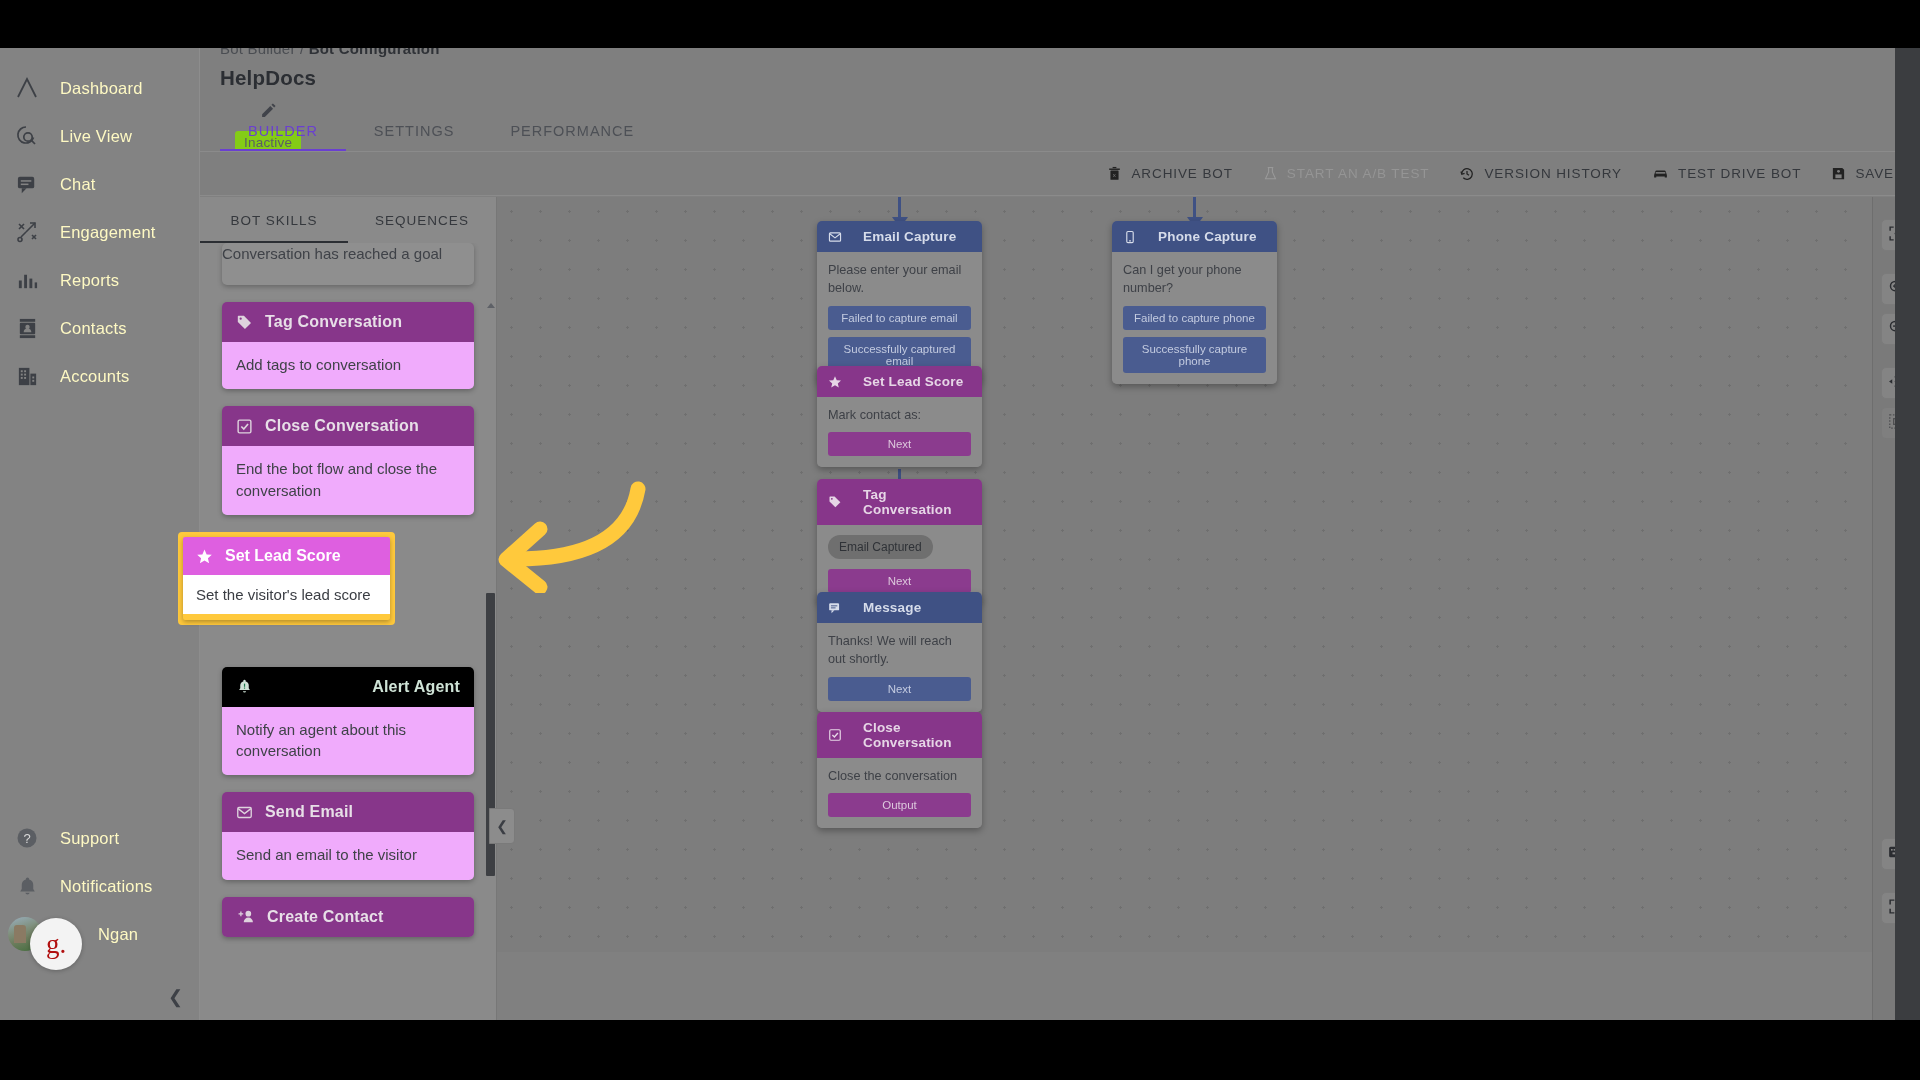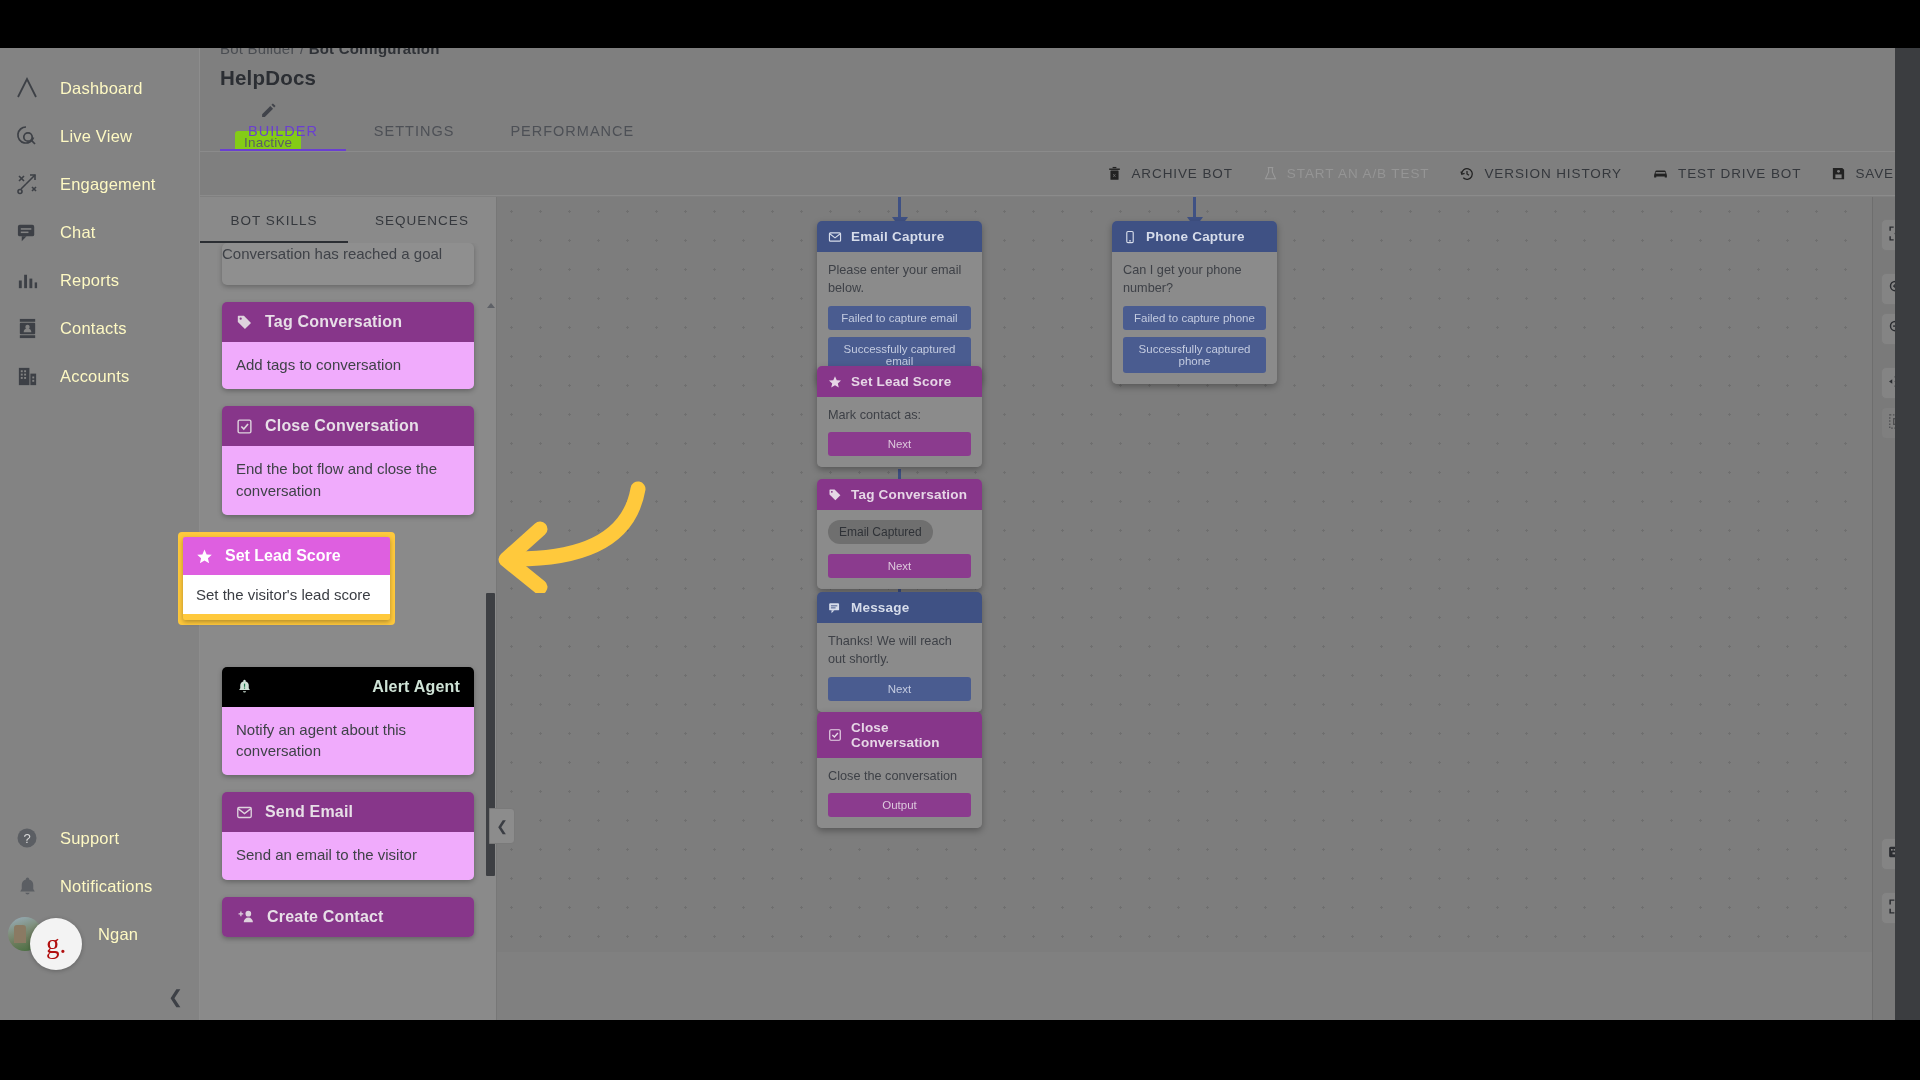--- a/index.html
+++ b/index.html
@@ -215,21 +215,21 @@
     background-color: #7d7d7d;
     background-image: radial-gradient(circle, #6f6f6f 1.1px, transparent 1.2px);
     background-size: 29px 29px;
     overflow: hidden;
   }
   .node {
     position: absolute; width: 165px; border-radius: 5px;
     box-shadow: 0 3px 7px rgba(0,0,0,.3); overflow: hidden;
   }
   .node-head {
-    display: flex; align-items: center; gap: 9px;
+    display: flex; align-items: center; gap: 21px;
     padding: 8px 11px; font-size: 13.5px; font-weight: bold; letter-spacing: .2px;
   }
   .node-head .ni { display: flex; }
   .node-body { background: #8b8b8b; padding: 10px 11px 11px; }
   .node-text { font-size: 12.7px; color: #3e4147; line-height: 1.38; margin-bottom: 9px; }
   .node-btn {
     display: block; width: 100%; text-align: center;
     font-size: 11.5px; padding: 6px 4px; border-radius: 3px;
     margin-top: 7px; cursor: pointer;
   }
@@ -290,48 +290,48 @@
 
       <div class="nav-item">
         <span class="nav-ico">
           <svg width="24" height="24" viewBox="0 0 24 24" fill="none" stroke="#3d4046" stroke-width="1.7">
             <path d="M11 3a8 8 0 1 0 7.5 10.5"></path>
               <circle cx="13" cy="13" r="4.2"></circle>
               <path d="M16.2 16.2 L20 20"></path>
           </svg>
         </span>
         <span class="nav-label">Live View</span>
+      </div>
+
+      <div class="nav-item">
+        <span class="nav-ico">
+          <svg width="23" height="23" viewBox="0 0 24 24" fill="#3d4046">
+            <rect x="2" y="4" width="17" height="12" rx="2"></rect>
+              <path d="M6 16 L6 21 L11 16Z"></path>
+            <rect x="5" y="7.5" width="11" height="1.6" fill="#838383"></rect>
+              <rect x="5" y="11" width="8" height="1.6" fill="#838383"></rect>
+          </svg>
+        </span>
+        <span class="nav-label">Chat</span>
       </div>
 
       <div class="nav-item">
         <span class="nav-ico">
           <svg width="24" height="24" viewBox="0 0 24 24" fill="none" stroke="#3d4046" stroke-width="1.6">
             <path d="M4 4 L9 9"></path>
               <path d="M9 4 L4 9"></path>
             <path d="M11 12 L20 3"></path>
               <path d="M15 3 L20 3 L20 8"></path>
             <path d="M11 12 L6 17"></path>
               <circle cx="5" cy="19.5" r="2"></circle>
             <path d="M17 15 L21 19"></path>
               <path d="M21 15 L17 19"></path>
           </svg>
         </span>
         <span class="nav-label">Engagement</span>
-      </div>
-
-      <div class="nav-item">
-        <span class="nav-ico">
-          <svg width="23" height="23" viewBox="0 0 24 24" fill="#3d4046">
-            <rect x="2" y="4" width="17" height="12" rx="2"></rect>
-              <path d="M6 16 L6 21 L11 16Z"></path>
-            <rect x="5" y="7.5" width="11" height="1.6" fill="#838383"></rect>
-              <rect x="5" y="11" width="8" height="1.6" fill="#838383"></rect>
-          </svg>
-        </span>
-        <span class="nav-label">Chat</span>
       </div>
 
       <div class="nav-item">
         <span class="nav-ico">
           <svg width="23" height="23" viewBox="0 0 24 24" fill="#3d4046">
             <rect x="3" y="12" width="3" height="8"></rect>
               <rect x="8.5" y="6" width="3" height="14"></rect>
             <rect x="14" y="10" width="3" height="10"></rect>
               <rect x="19.5" y="14" width="2.5" height="6"></rect>
           </svg>
@@ -628,21 +628,21 @@
           <svg width="14" height="14" viewBox="0 0 24 24" fill="none" stroke="#d6dcea" stroke-width="2">
             <rect x="6.5" y="2.5" width="11" height="19" rx="2"></rect>
               <path d="M10.5 18.6 h3"></path>
             </svg>
         </span>
         <span>Phone Capture</span>
       </div>
       <div class="node-body">
         <div class="node-text">Can I get your phone number?</div>
         <div class="node-btn">Failed to capture phone</div>
-        <div class="node-btn">Successfully captured phone</div>
+        <div class="node-btn">Successfully capture phone</div>
       </div>
     </div>
 
     <div class="node purple" style="left:320px; top:169px;">
       <div class="node-head">
         <span class="ni">
           <svg width="14" height="14" viewBox="0 0 24 24" fill="#e6d6e6">
             <path d="M12 2.2 L15 9 l7.3.6 -5.5 4.8 1.7 7.1 -6.5-3.9 -6.5 3.9 1.7-7.1 -5.5-4.8 L9 9Z"></path>
             </svg>
         </span>

